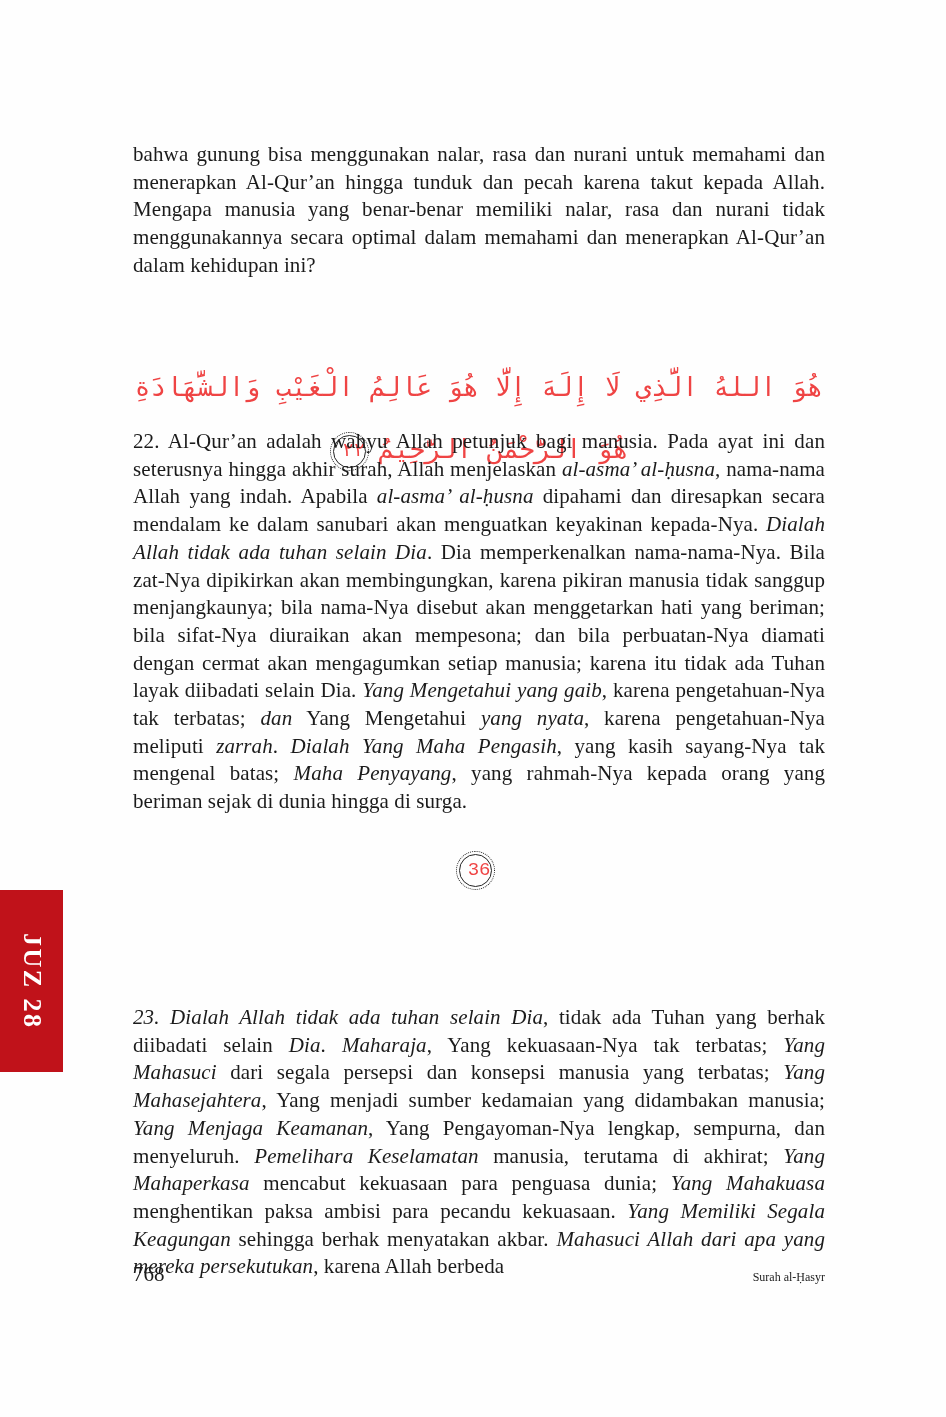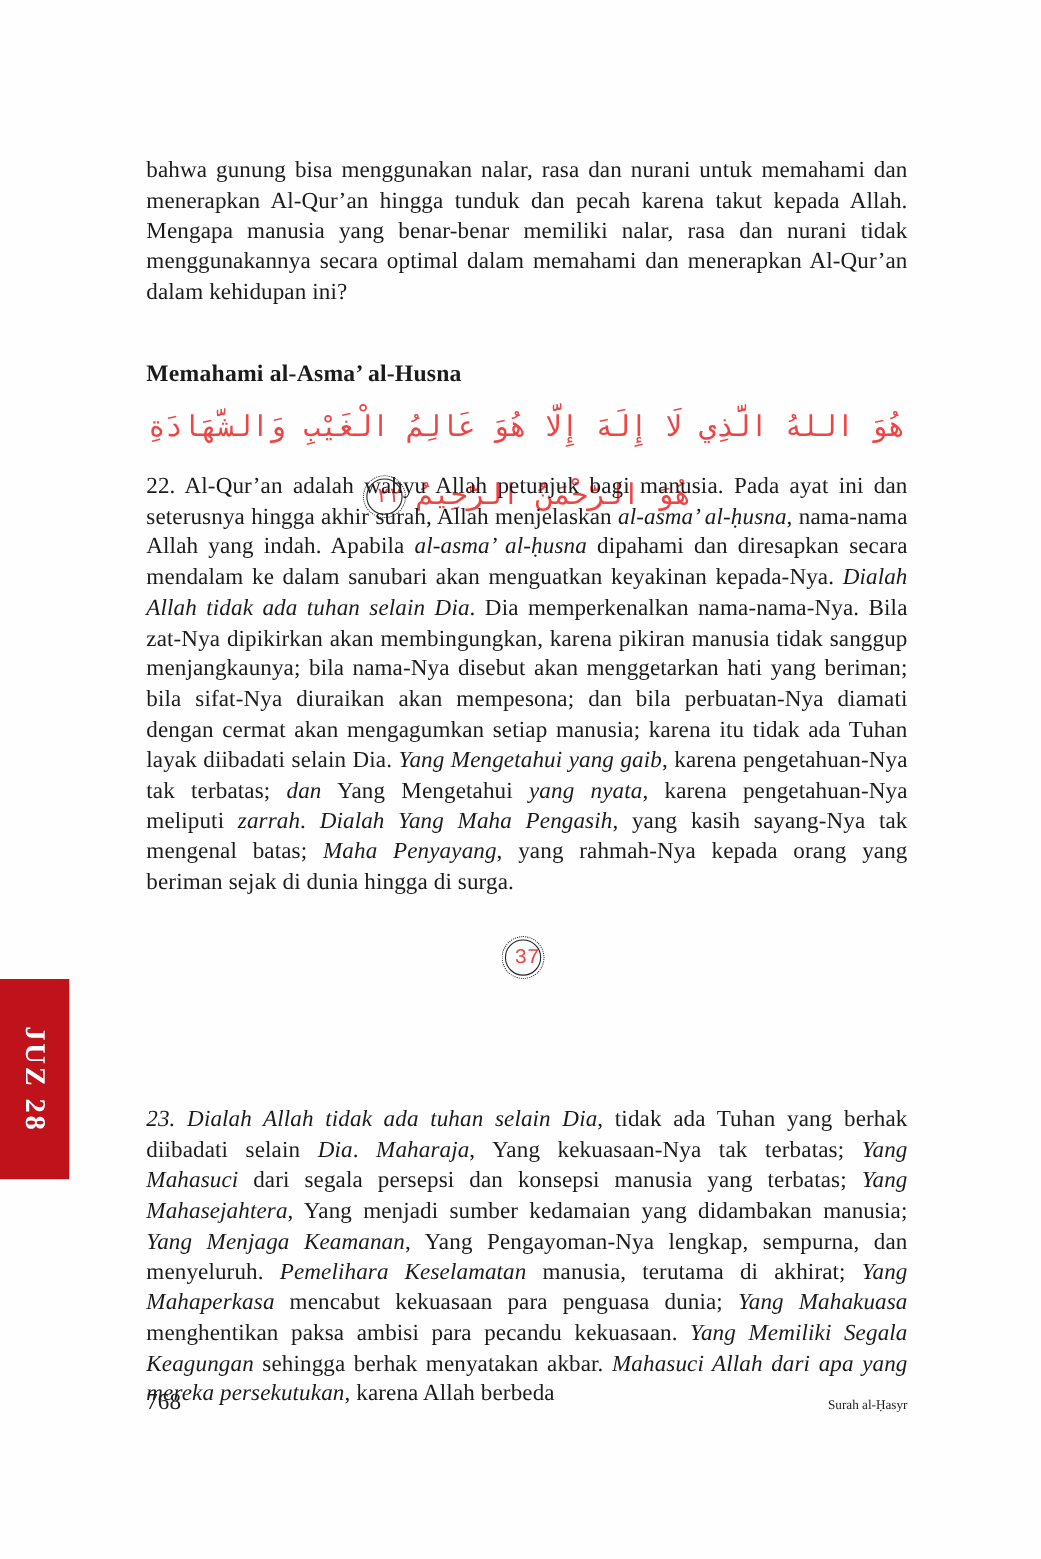--- a/index.html
+++ b/index.html
@@ -61,34 +61,33 @@
 <div class="page">
 
   <div class="juz-tab">
     <span class="juz-label">JUZ 28</span>
   </div>
 
   <div class="content">
 
     <p class="body-par" id="intro"><span>bahwa gunung bisa menggunakan nalar, rasa dan nurani untuk memahami dan menerapkan Al-Qur’an hingga tunduk dan pecah karena takut kepada Allah. Mengapa manusia yang benar-benar memiliki nalar, rasa dan nurani tidak menggunakannya secara optimal dalam memahami dan menerapkan Al-Qur’an dalam kehidupan ini?</span></p>
 
-    <h2 class="heading">Memahami al-Asma’ al-Husna</h2>
 
     <div class="arabic verse22">
       <span>هُوَ اللهُ الَّذِي لَا إِلَهَ إِلَّا هُوَ عَالِمُ الْغَيْبِ وَالشَّهَادَةِ هُوَ الرَّحْمَنُ الرَّحِيمُ</span><span class="medallion">
           <span>٢٢</span>
         </span>
     </div>
 
     <p class="body-par" id="para22"><span>22. Al-Qur’an adalah wahyu Allah petunjuk bagi manusia. Pada ayat ini dan seterusnya hingga akhir surah, Allah menjelaskan </span><i>al-asma’ al-ḥusna</i><span>, nama-nama Allah yang indah. Apabila </span><i>al-asma’ al-ḥusna</i><span> dipahami dan diresapkan secara mendalam ke dalam sanubari akan menguatkan keyakinan kepada-Nya. </span><i>Dialah Allah tidak ada tuhan selain Dia</i><span>. Dia memperkenalkan nama-nama-Nya. Bila zat-Nya dipikirkan akan membingungkan, karena pikiran manusia tidak sanggup menjangkaunya; bila nama-Nya disebut akan menggetarkan hati yang beriman; bila sifat-Nya diuraikan akan mempesona; dan bila perbuatan-Nya diamati dengan cermat akan mengagumkan setiap manusia; karena itu tidak ada Tuhan layak diibadati selain Dia. </span><i>Yang Mengetahui yang gaib</i><span>, karena pengetahuan-Nya tak terbatas; </span><i>dan</i><span> Yang Mengetahui </span><i>yang nyata</i><span>, karena pengetahuan-Nya meliputi </span><i>zarrah</i><span>. </span><i>Dialah Yang Maha Pengasih</i><span>, yang kasih sayang-Nya tak mengenal batas; </span><i>Maha Penyayang</i><span>, yang rahmah-Nya kepada orang yang beriman sejak di dunia hingga di surga.</span></p>
 
     <div class="arabic verse23">
       <div class="a-line2">
         <span class="medallion">
-            <span>37</span>
+            <span>36</span>
           </span>
       </div>
     </div>
 
     <p class="body-par" id="para23"><i>23. Dialah Allah tidak ada tuhan selain Dia</i><span>, tidak ada Tuhan yang berhak diibadati selain </span><i>Dia</i><span>. </span><i>Maharaja</i><span>, Yang kekuasaan-Nya tak terbatas; </span><i>Yang Mahasuci</i><span> dari segala persepsi dan konsepsi manusia yang terbatas; </span><i>Yang Mahasejahtera</i><span>, Yang menjadi sumber kedamaian yang didambakan manusia; </span><i>Yang Menjaga Keamanan</i><span>, Yang Pengayoman-Nya lengkap, sempurna, dan menyeluruh. </span><i>Pemelihara Keselamatan</i><span> manusia, terutama di akhirat; </span><i>Yang Mahaperkasa</i><span> mencabut kekuasaan para penguasa dunia; </span><i>Yang Mahakuasa</i><span> menghentikan paksa ambisi para pecandu kekuasaan. </span><i>Yang Memiliki Segala Keagungan</i><span> sehingga berhak menyatakan akbar. </span><i>Mahasuci Allah dari apa yang mereka persekutukan</i><span>, karena Allah berbeda</span></p>
 
   </div>
 
   <div class="footer">
     <span class="page-num">768</span>

